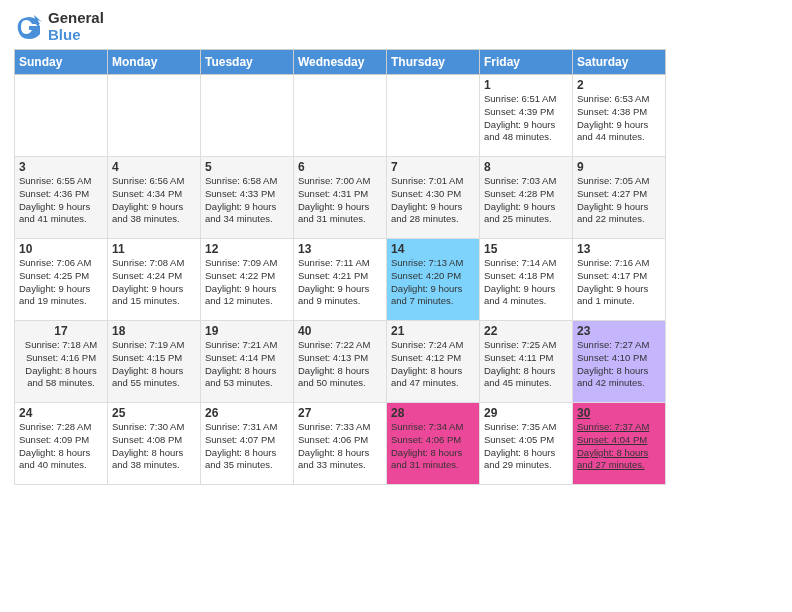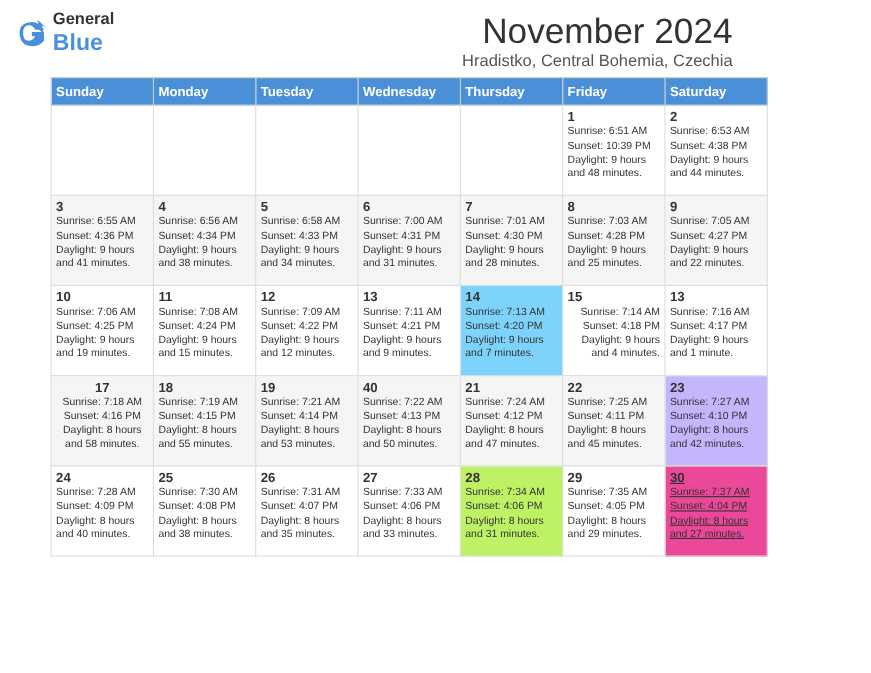--- a/index.html
+++ b/index.html
@@ -30,21 +30,21 @@
       display: flex;
       flex-direction: column;
       line-height: 1.1;
     }
     .logo-general {
       font-size: 15px;
       font-weight: bold;
       color: #333;
     }
     .logo-blue {
-      font-size: 21px;
+      font-size: 15px;
       font-weight: bold;
       color: #4a90d9;
     }
     .logo-icon {
       width: 30px;
       height: 30px;
     }
     .title-block {
       text-align: right;
     }
@@ -53,21 +53,20 @@
       font-weight: 300;
       color: #333;
     }
     .subtitle {
       font-size: 15px;
       color: #555;
     }
     .calendar {
       width: 100%;
       border-collapse: collapse;
-      margin-left: 32px;
     }
     .calendar th {
       background: #4a90d9;
       color: #fff;
       font-size: 12px;
       font-weight: bold;
       padding: 5px 4px;
       text-align: left;
       border: 1px solid #ccc;
     }
@@ -110,24 +109,20 @@
     <div class="logo">
       <svg class="logo-icon" viewBox="0 0 30 30" xmlns="http://www.w3.org/2000/svg">
         <path d="M15 5 Q22 5 26 12 L18 12 Q16 8 12 8 Q7 8 7 15 Q7 22 12 22 Q16 22 18 18 L15 18 L15 14 L26 14 L26 22 Q22 27 15 27 Q6 27 4 18 Q2 6 15 5Z" fill="#4a90d9"></path>
         <path d="M20 3 L28 10 L24 8 L26 16 L18 9 L22 11Z" fill="#4a90d9"></path>
       </svg>
       <div class="logo-text">
         <span class="logo-general">General</span>
         <span class="logo-blue">Blue</span>
       </div>
     </div>
-    <div class="title-block">
-      <div class="month-title">November 2024</div>
-      <div class="subtitle">Hradistko, Central Bohemia, Czechia</div>
-    </div>
   </div>
 
   <table class="calendar">
     <thead>
       <tr>
       <th>Sunday</th>
           <th>Monday</th>
           <th>Tuesday</th>
           <th>Wednesday</th>
           <th>Thursday</th>
@@ -138,21 +133,21 @@
     <tbody id="calendar-body">
     <tr>
           <td class="empty" style="background: rgb(255, 255, 255);"></td>
           <td class="empty" style="background: rgb(255, 255, 255);"></td>
           <td class="empty" style="background: rgb(255, 255, 255);"></td>
           <td class="empty" style="background: rgb(255, 255, 255);"></td>
           <td class="empty" style="background: rgb(255, 255, 255);"></td>
           <td style="background: rgb(255, 255, 255);">
             <span class="day-num">1</span>
             <div class="day-info" style="white-space: pre-line;">Sunrise: 6:51 AM
-Sunset: 10:39 PM
+Sunset: 4:39 PM
 Daylight: 9 hours and 48 minutes.</div>
           </td>
           <td style="background: rgb(255, 255, 255);">
             <span class="day-num">2</span>
             <div class="day-info" style="white-space: pre-line;">Sunrise: 6:53 AM
 Sunset: 4:38 PM
 Daylight: 9 hours and 44 minutes.</div>
           </td>
         </tr>
         <tr>
@@ -225,21 +220,21 @@
 Daylight: 9 hours and 9 minutes.</div>
           </td>
           <td style="background: #7dd3fc;">
             <span class="day-num">14</span>
             <div class="day-info" style="white-space: pre-line;">Sunrise: 7:13 AM
 Sunset: 4:20 PM
 Daylight: 9 hours and 7 minutes.</div>
           </td>
           <td style="background: rgb(255, 255, 255);">
             <span class="day-num">15</span>
-            <div class="day-info" style="white-space: pre-line; text-align: right;">Sunrise: 7:14 AM
+            <div class="day-info" style="white-space: pre-line;">Sunrise: 7:14 AM
 Sunset: 4:18 PM
 Daylight: 9 hours and 4 minutes.</div>
           </td>
           <td style="background: rgb(255, 255, 255);">
             <span class="day-num">13</span>
             <div class="day-info" style="white-space: pre-line;">Sunrise: 7:16 AM
 Sunset: 4:17 PM
 Daylight: 9 hours and 1 minute.</div>
           </td>
         </tr>
@@ -305,21 +300,21 @@
             <div class="day-info" style="white-space: pre-line;">Sunrise: 7:31 AM
 Sunset: 4:07 PM
 Daylight: 8 hours and 35 minutes.</div>
           </td>
           <td style="background: rgb(255, 255, 255);">
             <span class="day-num">27</span>
             <div class="day-info" style="white-space: pre-line;">Sunrise: 7:33 AM
 Sunset: 4:06 PM
 Daylight: 8 hours and 33 minutes.</div>
           </td>
-          <td style="background: #bef264;">
+          <td style="background: #ec4899;">
             <span class="day-num">28</span>
             <div class="day-info" style="white-space: pre-line;">Sunrise: 7:34 AM
 Sunset: 4:06 PM
 Daylight: 8 hours and 31 minutes.</div>
           </td>
           <td style="background: rgb(255, 255, 255);">
             <span class="day-num">29</span>
             <div class="day-info" style="white-space: pre-line;">Sunrise: 7:35 AM
 Sunset: 4:05 PM
 Daylight: 8 hours and 29 minutes.</div>

